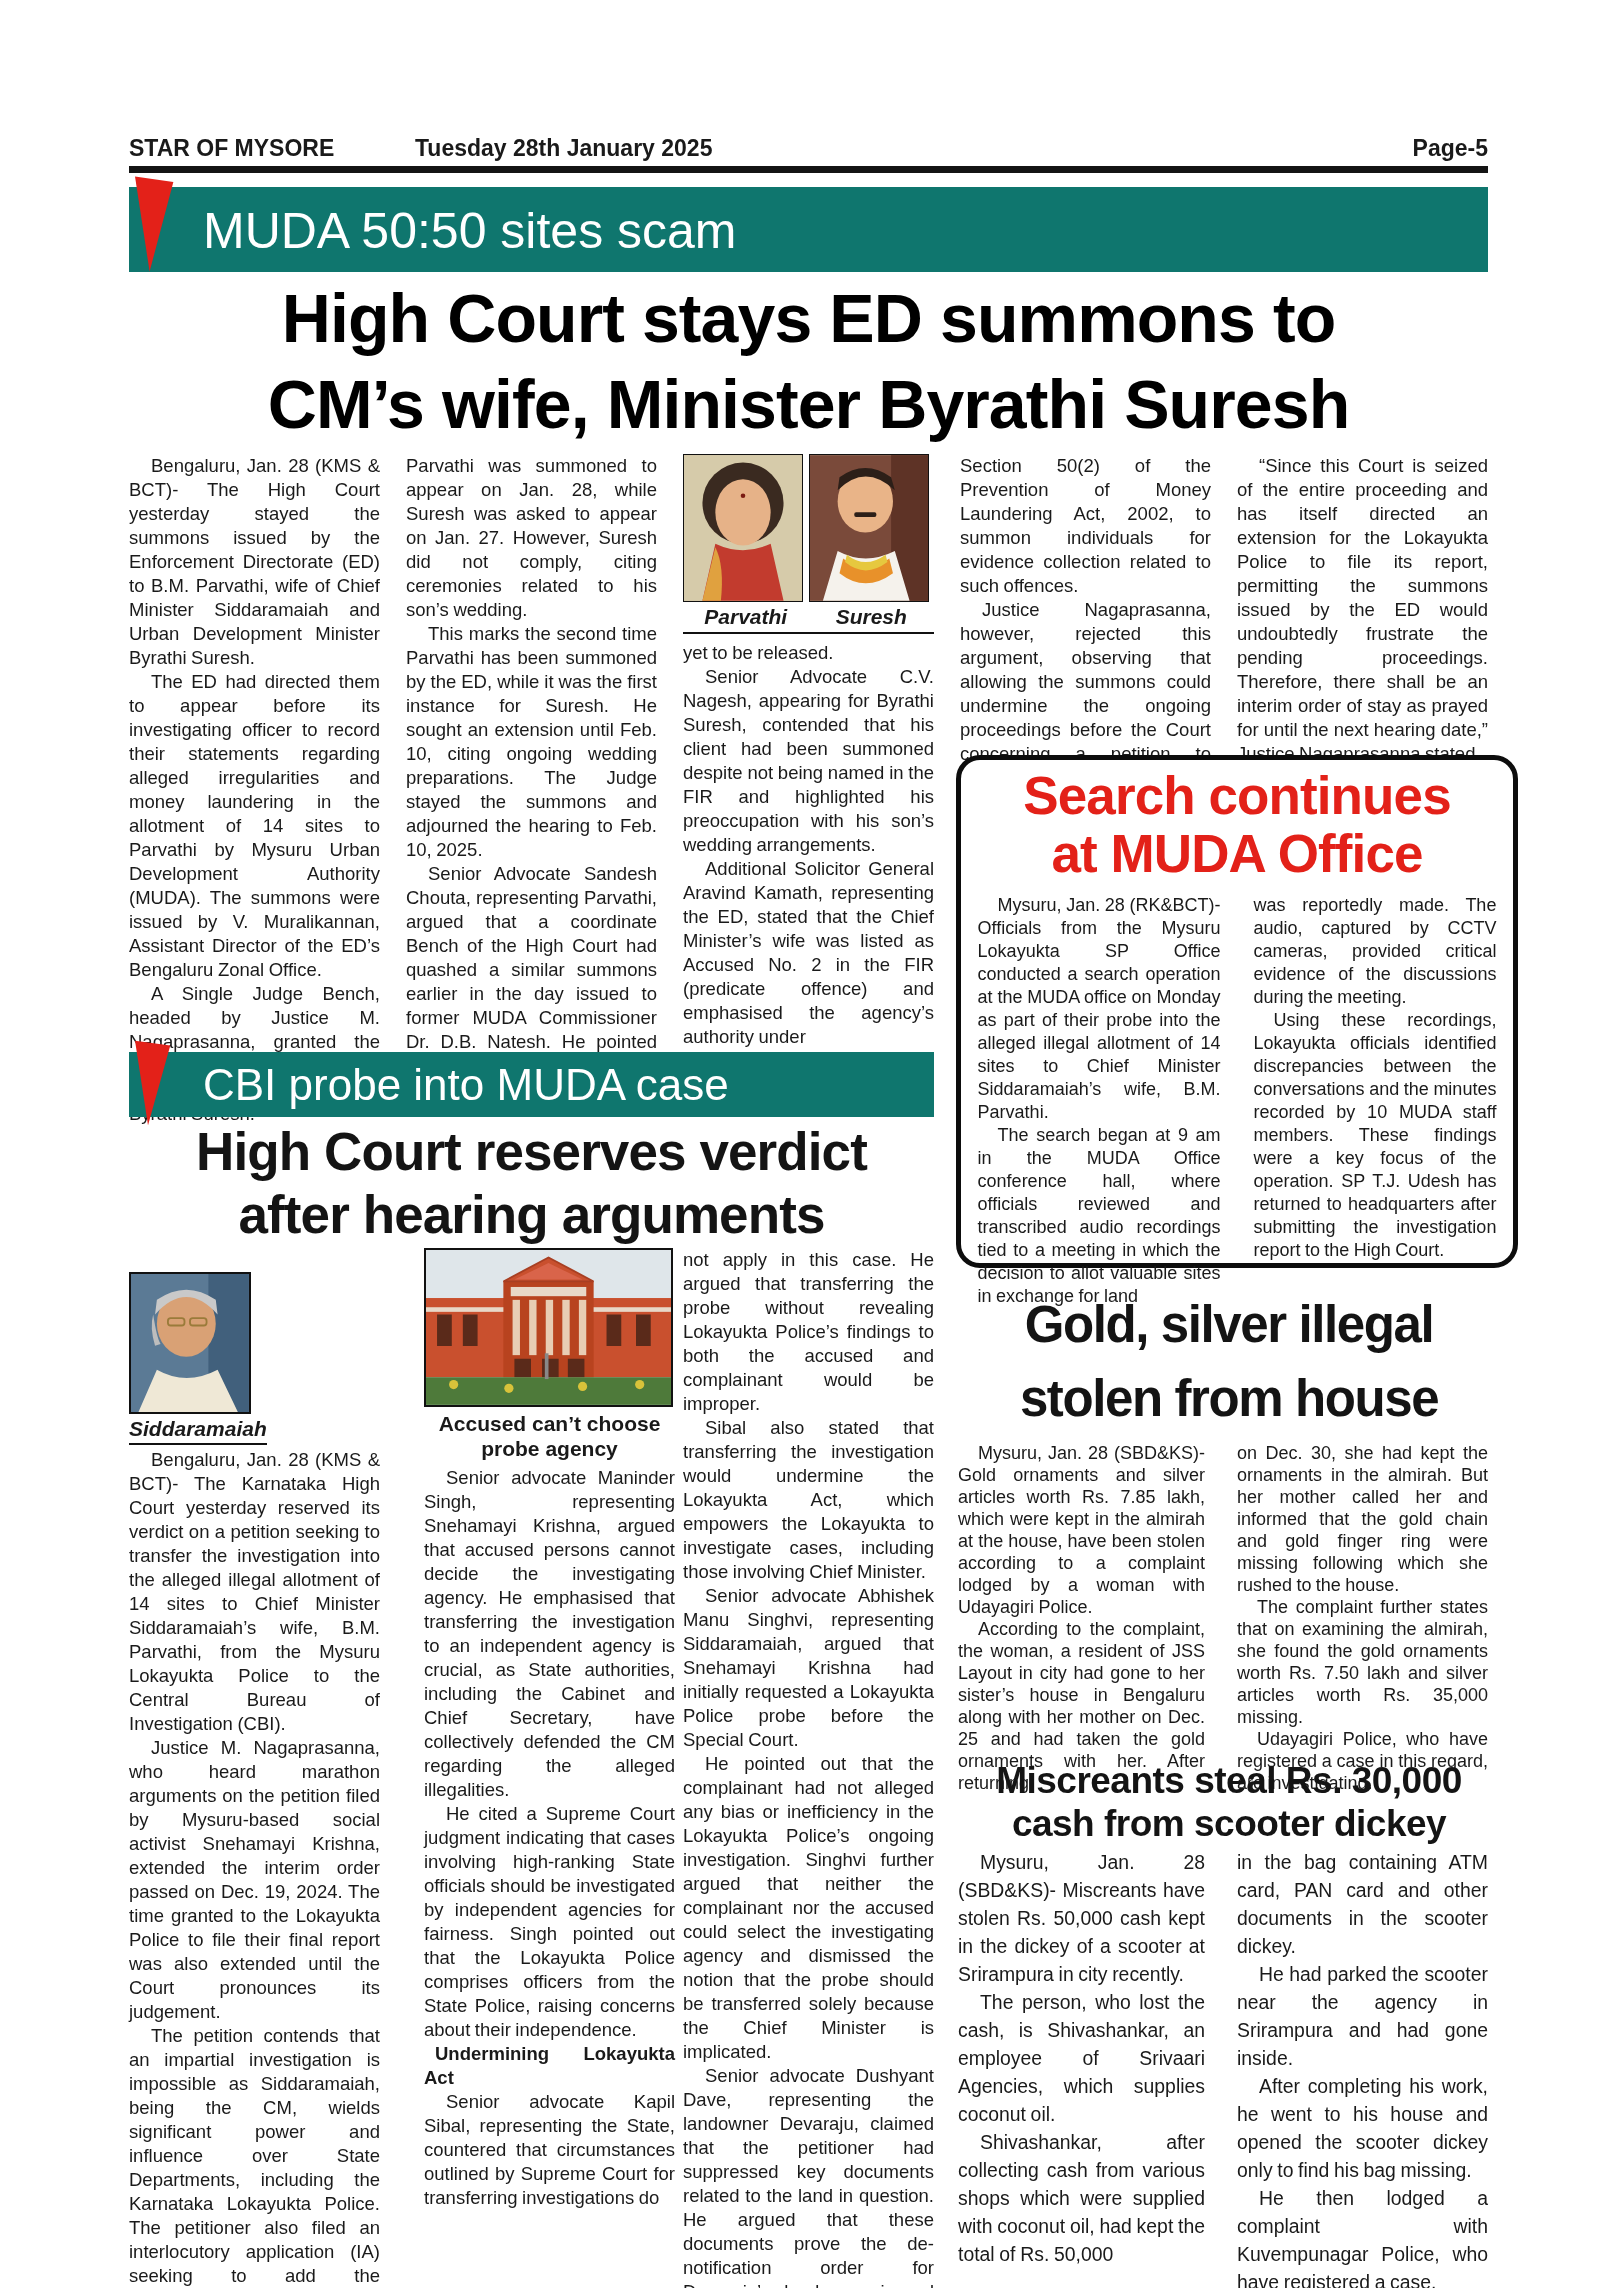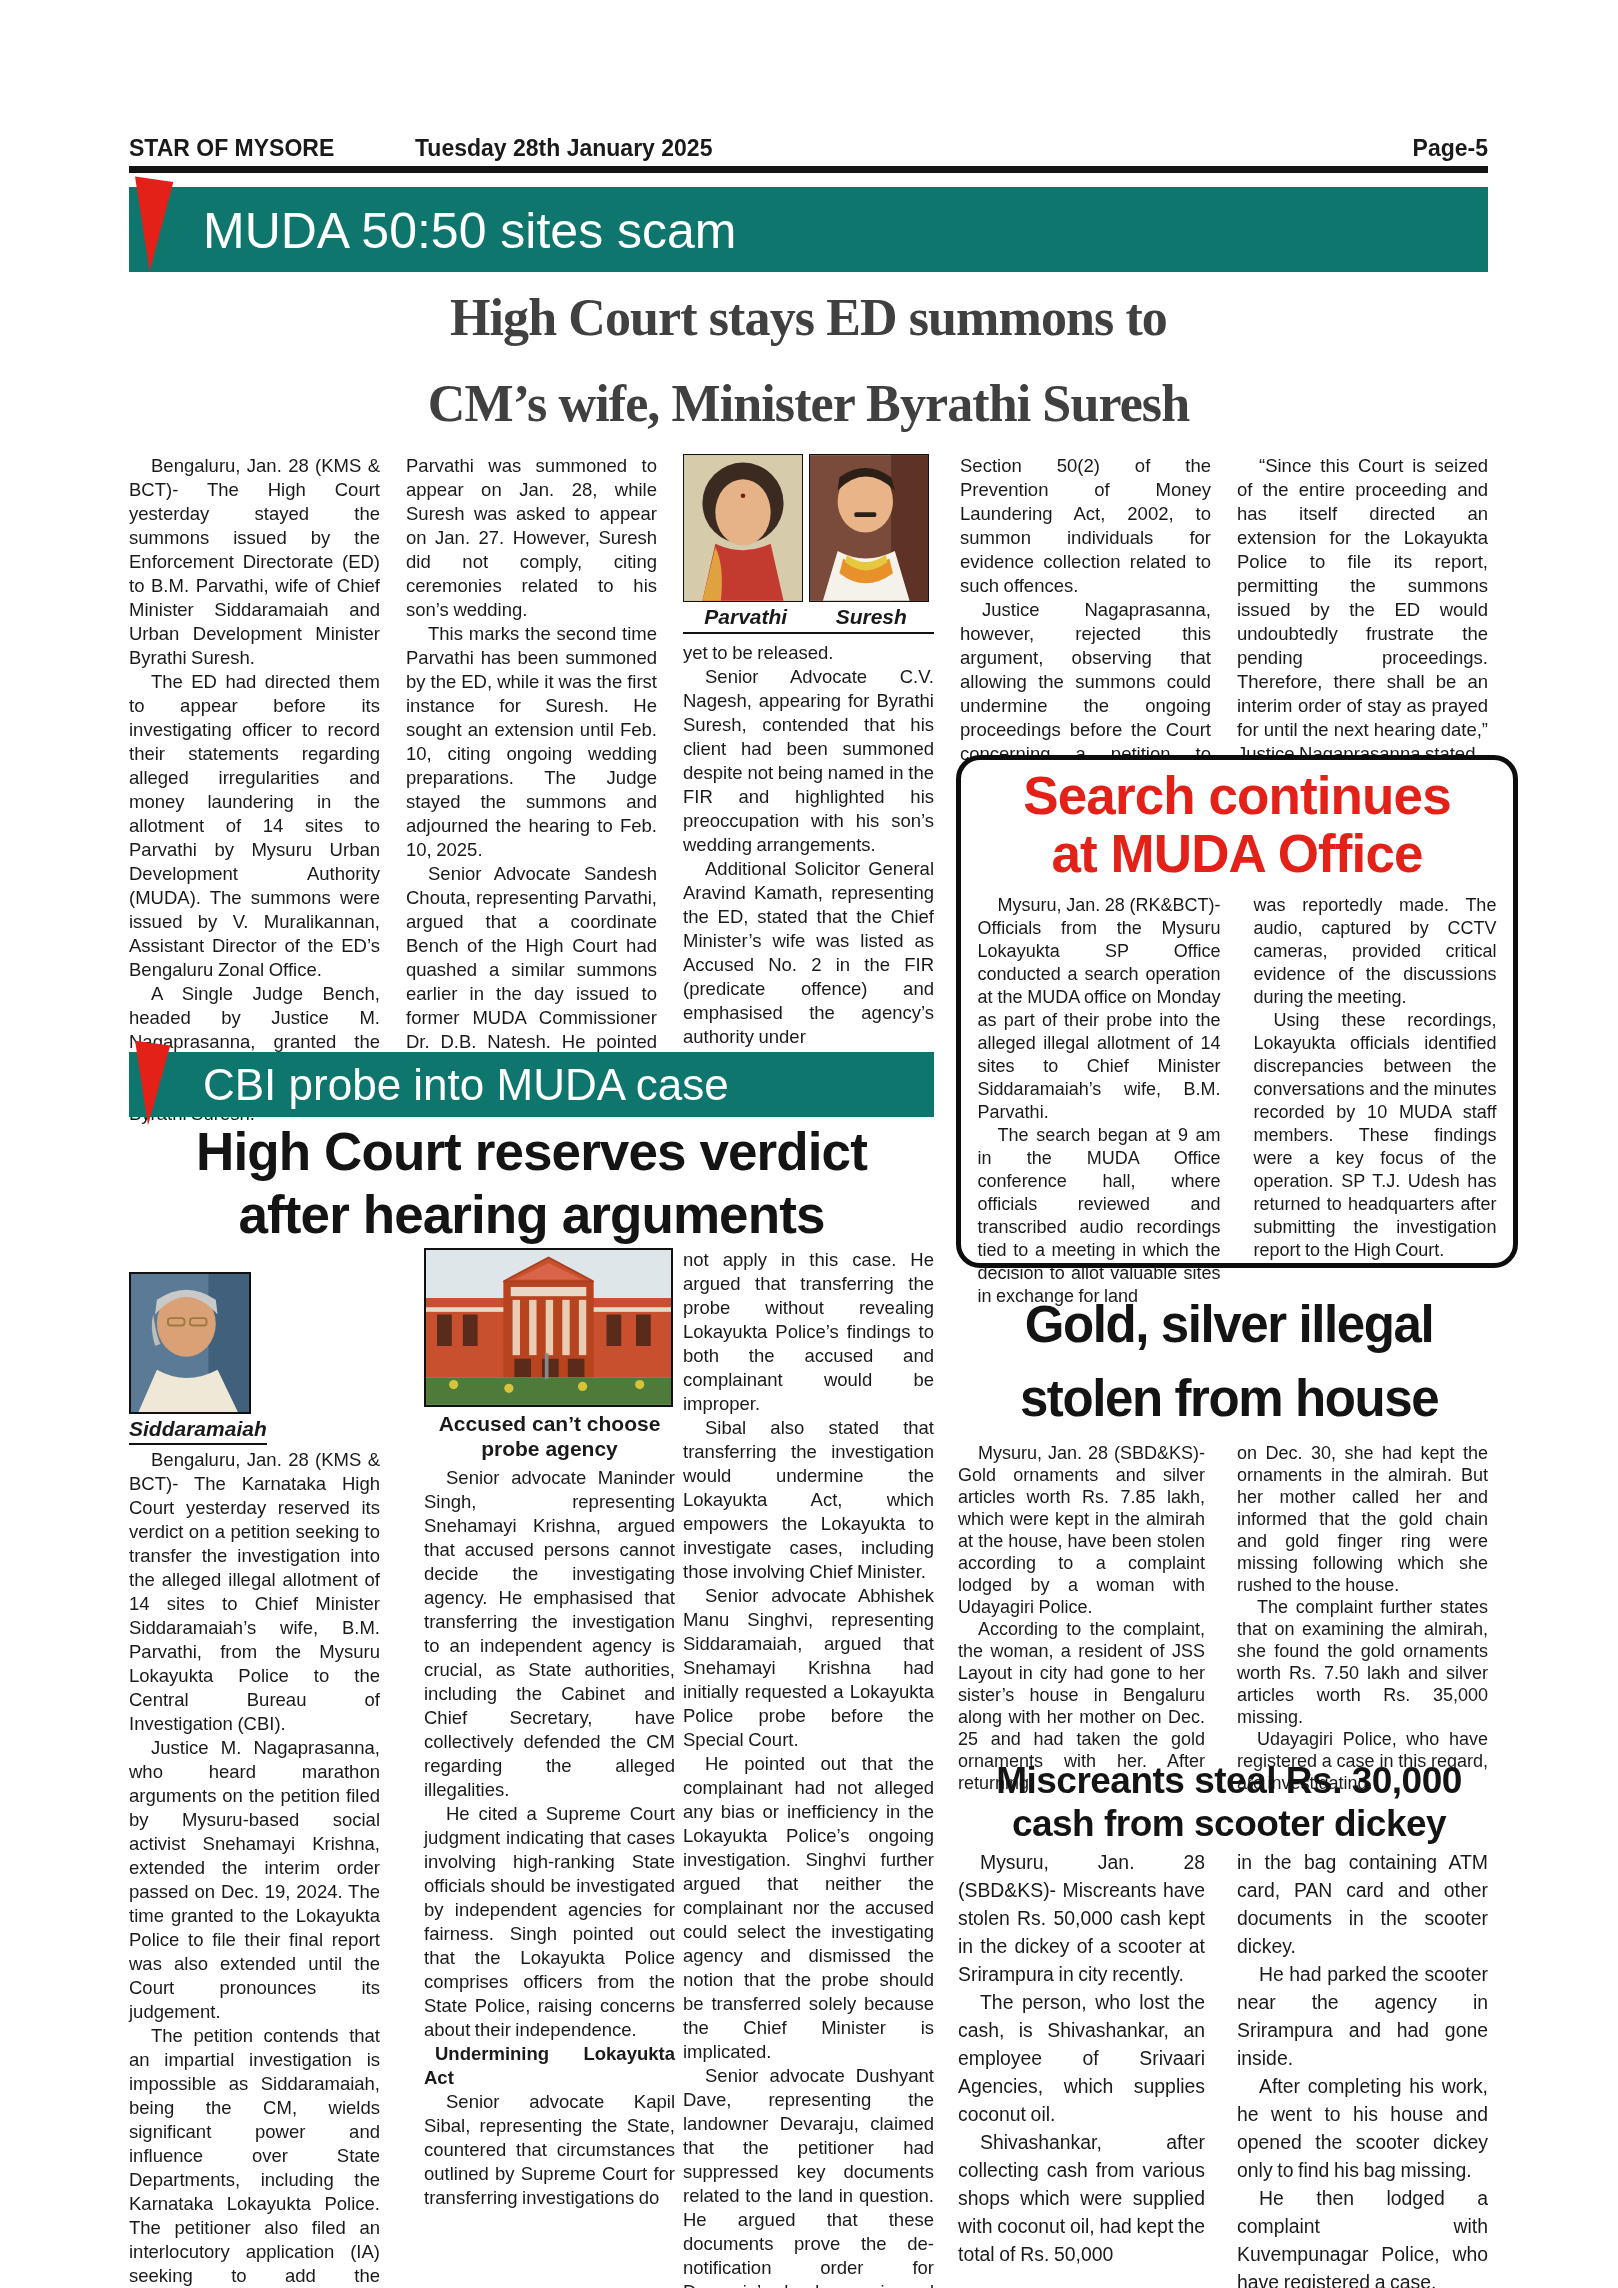--- a/index.html
+++ b/index.html
@@ -19,21 +19,21 @@
   .flag{position:absolute;left:5.5px;top:-13px;}
 
   .banner1{top:187px;left:129px;width:1359px;height:85px;}
   .banner1 .lbl{font-size:50px;line-height:89px;}
   .banner2{top:1052px;left:129px;width:805px;height:65px;}
   .banner2 .lbl{font-size:44px;line-height:66px;}
 
   
   .headline{text-align:center;font-weight:bold;letter-spacing:-0.9px;}
   .headline .ln{display:block;white-space:nowrap;}
-  .h1{top:275px;left:129px;width:1359px;color:#404040;font-size:52px;line-height:86px;font-family:Liberation Serif, serif;}
+  .h1{top:275px;left:129px;width:1359px;color:#000000;font-size:68px;line-height:86px;}
   .h2{top:1120px;left:129px;width:805px;color:#141414;font-size:53px;line-height:63px;}
   .h3{top:1288px;left:943px;width:572px;color:#141414;font-size:51px;line-height:74px;letter-spacing:-1.4px;}
   .h4{top:1759px;left:943px;width:572px;color:#141414;font-size:37px;line-height:43px;letter-spacing:-0.5px;}
 
   
   .col{width:251px;}
   .col p{margin:0;font-size:18.5px;line-height:24px;text-align:justify;text-indent:22px;word-spacing:-0.6px;}
   .col p.cont{text-indent:0;}
   .col p.subhead{font-weight:bold;text-indent:11px;}
 

